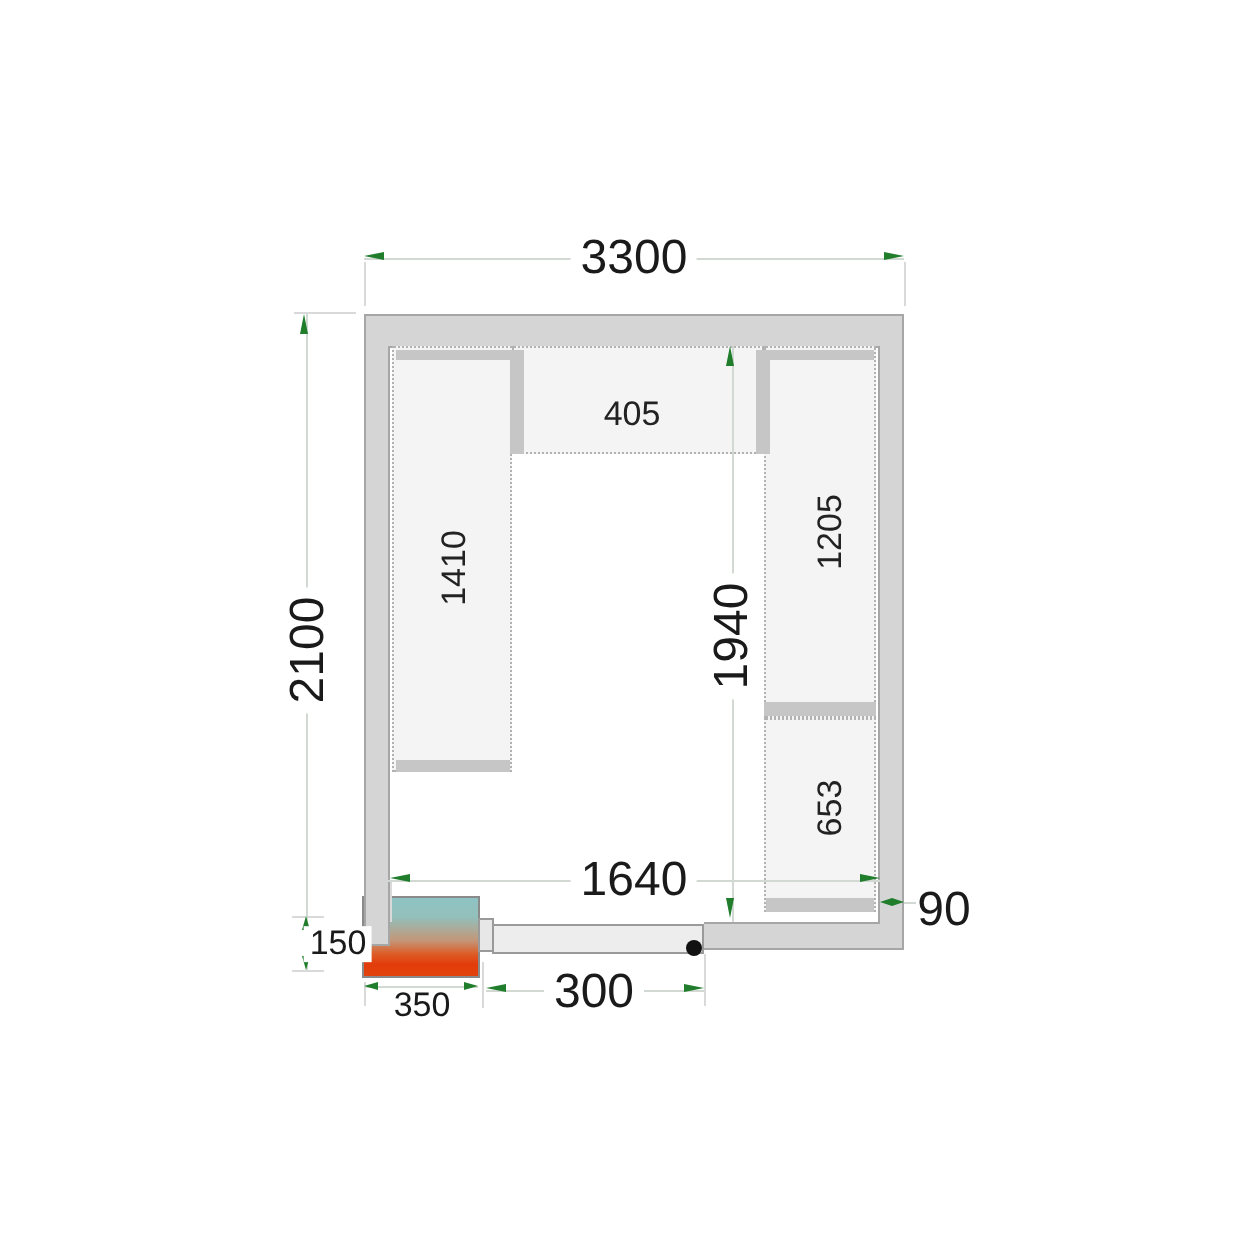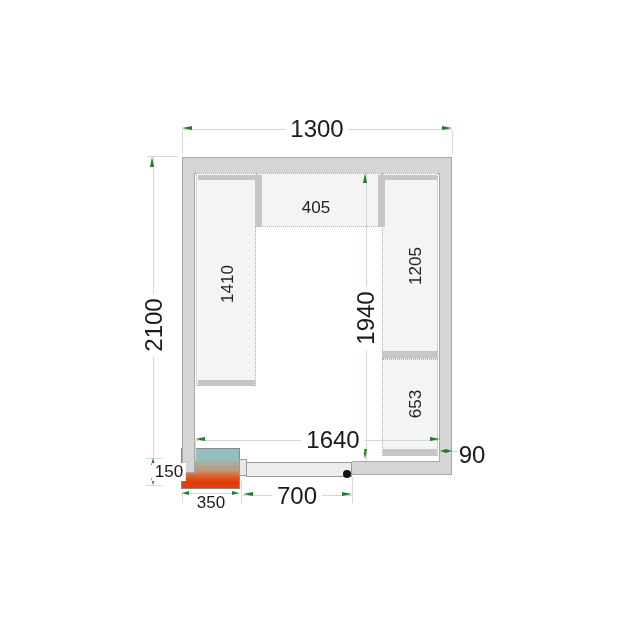--- a/index.html
+++ b/index.html
@@ -114,22 +114,22 @@
   <div class="ar ar-d" style="left:363px;top:449px;"></div>
   <div class="ar ar-l" style="left:195px;top:437px;"></div>
   <div class="ar ar-r" style="left:430px;top:437px;"></div>
   <div class="ar ar-l" style="left:243px;top:492px;"></div>
   <div class="ar ar-r" style="left:342px;top:492px;"></div>
   <div class="ar ar-l sm" style="left:182px;top:491px;"></div>
   <div class="ar ar-r sm" style="left:232px;top:491px;"></div>
   <div class="ar ar-l xs" style="left:440px;top:449px;"></div>
   <div class="ar ar-r xs" style="left:446px;top:449px;"></div>
 
-  <div class="dimtxt" style="left:317px;top:129px;">1300</div>
+  <div class="dimtxt" style="left:317px;top:129px;">3300</div>
   <div class="dimtxt rot" style="left:154px;top:325px;">2100</div>
   <div class="dimtxt rot" style="left:366px;top:318px;">1940</div>
-  <div class="dimtxt" style="left:317px;top:440px;margin-left:16px;">1640</div>
-  <div class="dimtxt" style="left:297px;top:496px;">700</div>
+  <div class="dimtxt" style="left:317px;top:440px;">1640</div>
+  <div class="dimtxt" style="left:297px;top:496px;">300</div>
   <div class="dimtxt small nobg" style="left:211px;top:503px;">350</div>
   <div class="dimtxt small" style="left:169px;top:472px;">150</div>
   <div class="dimtxt nobg" style="left:472px;top:455px;">90</div>
 
 </div>
 
 </body></html>

